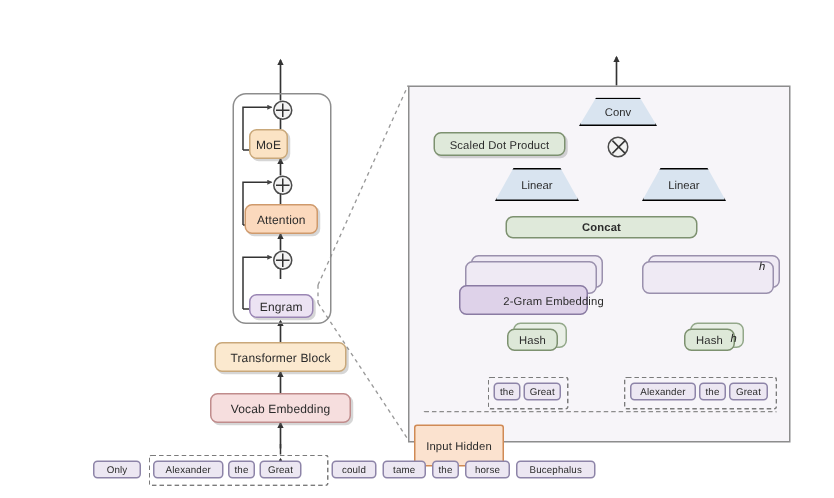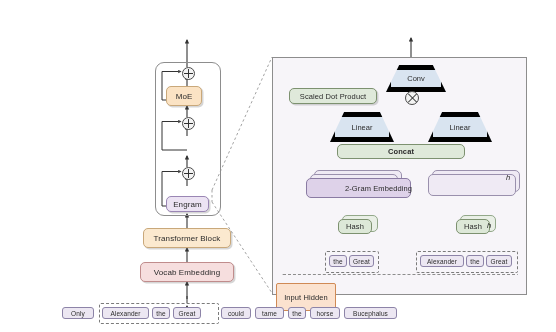--- a/index.html
+++ b/index.html
@@ -57,21 +57,21 @@
     background:transparent;
     border-radius:2px;
   }
 
   
   .trap{
     position:absolute;
     display:flex;align-items:center;justify-content:center;
     font-size:7.5px;color:#2b2b2b;
     background:#d9e4f0;
-    border:5px solid #000000;
+    border:1px solid #000000;
     clip-path:polygon(22% 0,78% 0,100% 100%,0 100%);
     white-space:nowrap;
   }
 
   
   .op{
     position:absolute;
     border:1px solid #4a4a4a;
     border-radius:50%;
     background:#f3f3f3;
@@ -172,22 +172,23 @@
     <line x1="297" y1="284" x2="297" y2="292" stroke="#333" stroke-width="1"></line>
 
     <line x1="187" y1="296" x2="187" y2="303" stroke="#333" stroke-width="1"></line>
 
     <path d="M500,172 C505,176 498,182 503,186" fill="none" stroke="#555" stroke-width="0.9"></path>
     <path d="M480,224 C485,227 479,231 484,234" fill="none" stroke="#555" stroke-width="0.9"></path>
   </svg>
 
   <div class="stack-outline" style="left:155px;top:62px;width:64px;height:152px;"></div>
 
-  <div class="node fill-moe shadowbox" style="left:166px;top:86px;width:36px;height:20px;">MoE</div>
-
+  <div class="node fill-moe shadowbox" style="left:166px;top:86px;width:26px;height:20px;">MoE</div>
+
+  <div class="node fill-attn shadowbox" style="left:163px;top:136px;width:49px;height:20px;">Attention</div>
 
   <div class="node fill-engram shadowbox" style="left:166px;top:196px;width:43px;height:16px;">Engram</div>
 
   <div class="op plus" style="left:182px;top:66.5px;width:11px;height:11px;"></div>
   <div class="op plus" style="left:182px;top:116.5px;width:11px;height:11px;"></div>
   <div class="op plus" style="left:182px;top:166.5px;width:11px;height:11px;"></div>
 
   <div class="node fill-vocab shadowbox" style="left:140px;top:262px;width:94px;height:20px;">Vocab Embedding</div>
 
   <div class="node fill-tblock shadowbox" style="left:143px;top:228px;width:88px;height:20px;">Transformer Block</div>
@@ -200,21 +201,21 @@
 
   <div class="node fill-green shadowbox" style="left:289px;top:88px;width:88px;height:16px;font-size:7.5px;">Scaled Dot Product</div>
 
   <div class="trap" style="left:330px;top:112px;width:54px;height:20px;">Linear</div>
   <div class="trap" style="left:428px;top:112px;width:54px;height:20px;">Linear</div>
 
   <div class="node fill-green" style="left:337px;top:144px;width:128px;height:15px;font-size:7.5px;font-weight:bold;">Concat</div>
 
   <div class="stacklayer" style="left:314px;top:170px;width:86px;height:20px;"></div>
   <div class="stacklayer" style="left:310px;top:174px;width:86px;height:20px;"></div>
-  <div class="node fill-purple-b" style="left:306px;top:178px;width:105px;height:20px;font-size:7.5px;padding-left:40px;">2-Gram Embedding</div>
+  <div class="node fill-purple-b" style="left:306px;top:190px;width:86px;height:20px;font-size:7.5px;padding-left:40px;">2-Gram Embedding</div>
 
   <div class="stacklayer" style="left:432px;top:170px;width:86px;height:20px;"></div>
   <div class="stacklayer" style="left:428px;top:174px;width:86px;height:20px;"></div>
 
   <div class="hlabel" style="left:506px;top:173px;">h</div>
 
   <div class="stacklayer" style="left:342px;top:215px;width:34px;height:15px;background:#e9efe6;border-color:#93a88a;"></div>
   <div class="node fill-hash" style="left:338px;top:219px;width:34px;height:15px;font-size:7.5px;">Hash</div>
 
   <div class="stacklayer" style="left:460px;top:215px;width:34px;height:15px;background:#e9efe6;border-color:#93a88a;"></div>

